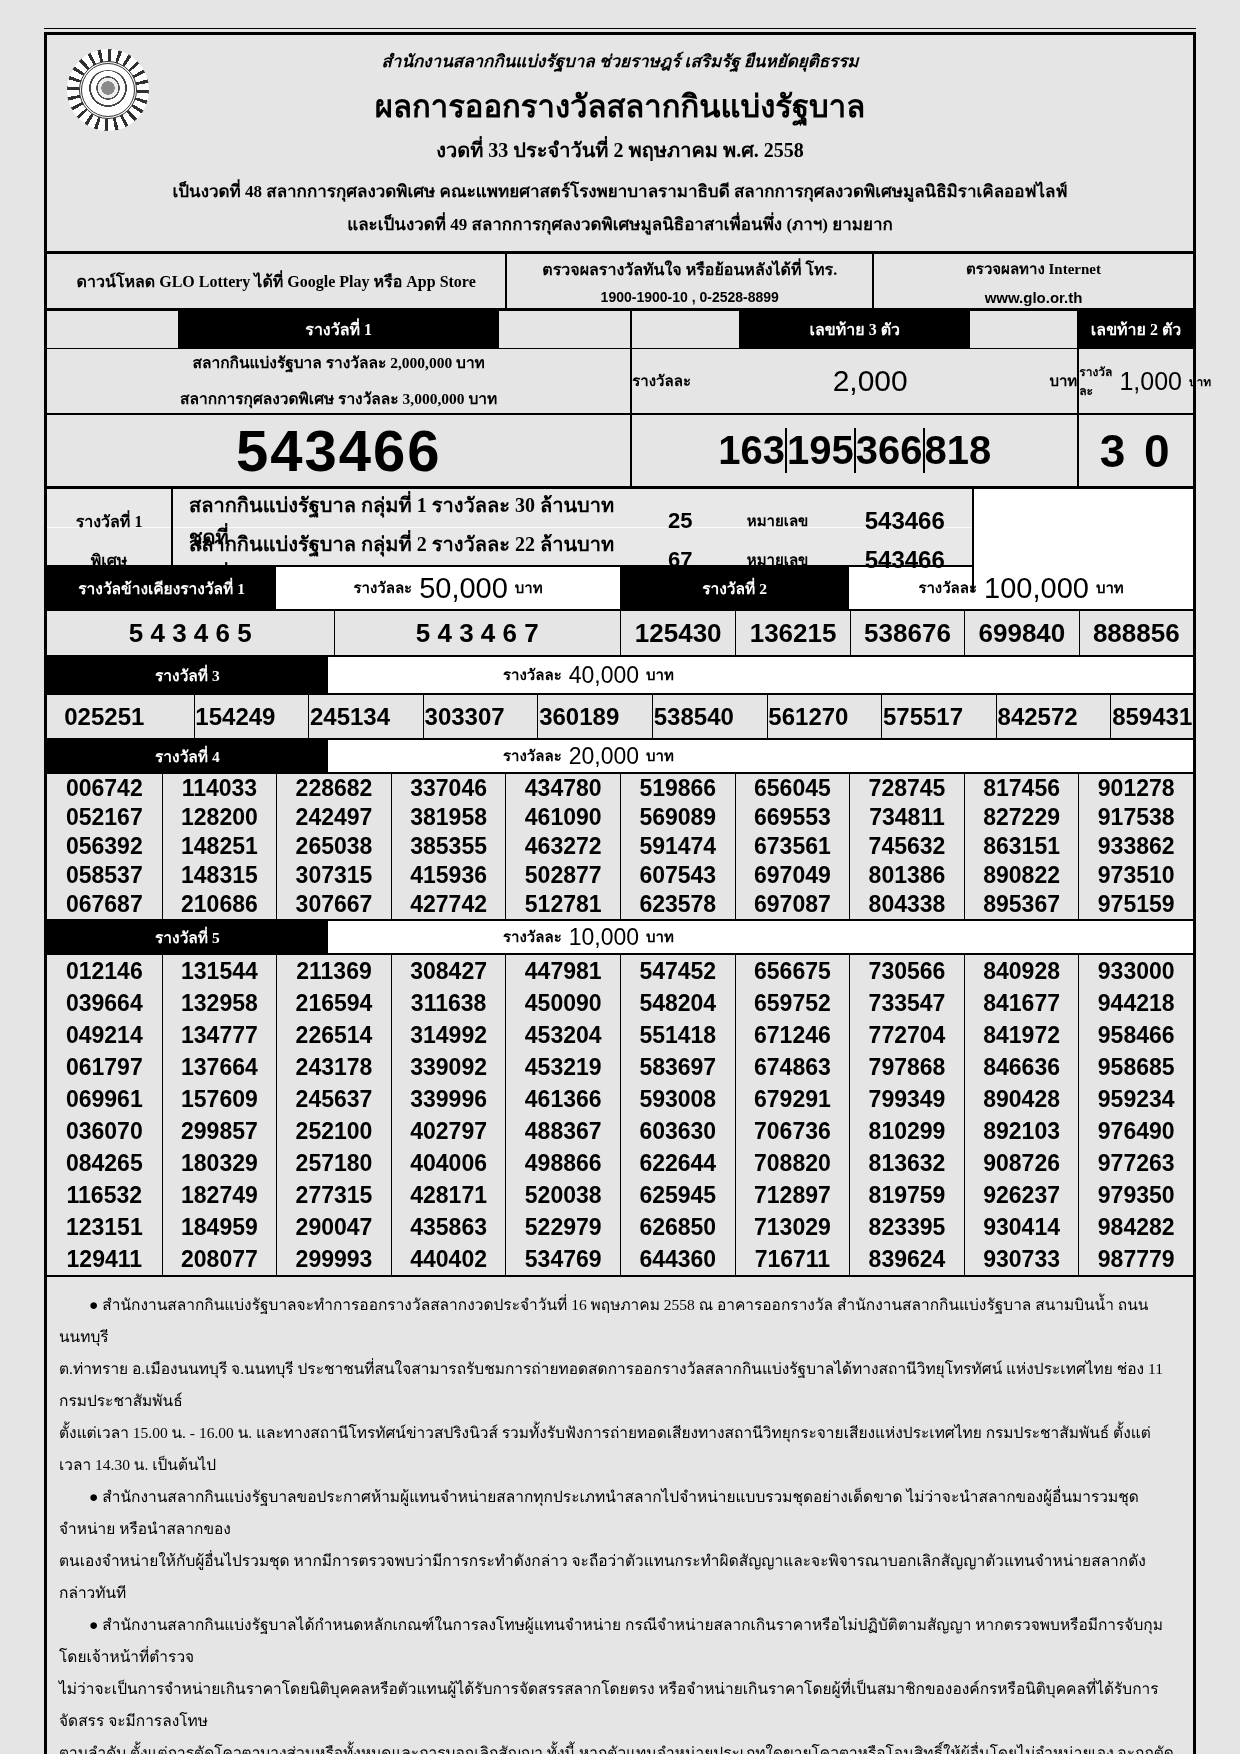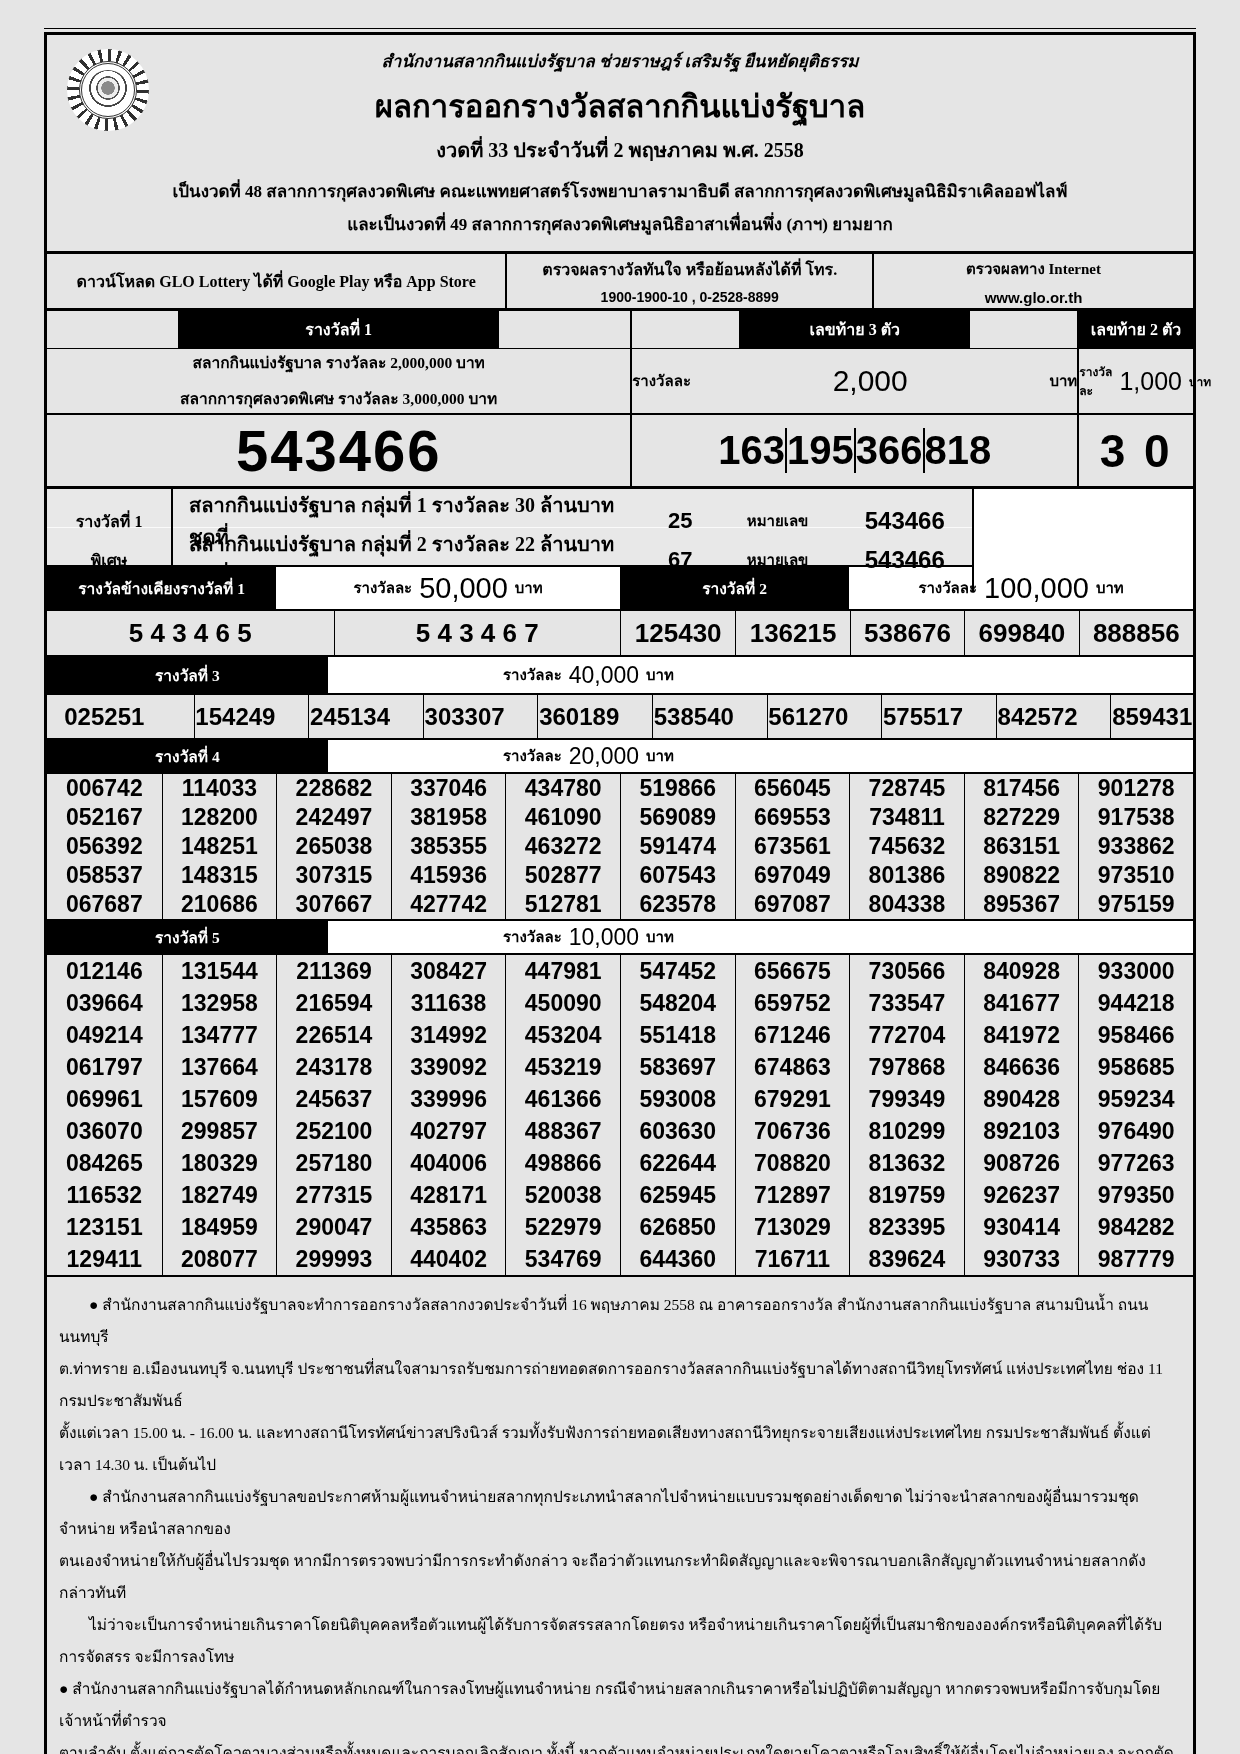--- a/index.html
+++ b/index.html
@@ -443,22 +443,22 @@
           <div class="note-para">
             <div class="note-line">●  สำนักงานสลากกินแบ่งรัฐบาลจะทำการออกรางวัลสลากงวดประจำวันที่ 16 พฤษภาคม 2558 ณ อาคารออกรางวัล สำนักงานสลากกินแบ่งรัฐบาล สนามบินน้ำ ถนนนนทบุรี</div>
             <div class="note-line">ต.ท่าทราย อ.เมืองนนทบุรี จ.นนทบุรี ประชาชนที่สนใจสามารถรับชมการถ่ายทอดสดการออกรางวัลสลากกินแบ่งรัฐบาลได้ทางสถานีวิทยุโทรทัศน์ แห่งประเทศไทย ช่อง 11 กรมประชาสัมพันธ์</div>
             <div class="note-line">ตั้งแต่เวลา 15.00 น. - 16.00 น. และทางสถานีโทรทัศน์ข่าวสปริงนิวส์ รวมทั้งรับฟังการถ่ายทอดเสียงทางสถานีวิทยุกระจายเสียงแห่งประเทศไทย กรมประชาสัมพันธ์ ตั้งแต่เวลา 14.30 น. เป็นต้นไป</div>
           </div>
           <div class="note-para">
             <div class="note-line">●  สำนักงานสลากกินแบ่งรัฐบาลขอประกาศห้ามผู้แทนจำหน่ายสลากทุกประเภทนำสลากไปจำหน่ายแบบรวมชุดอย่างเด็ดขาด  ไม่ว่าจะนำสลากของผู้อื่นมารวมชุดจำหน่าย หรือนำสลากของ</div>
             <div class="note-line">ตนเองจำหน่ายให้กับผู้อื่นไปรวมชุด หากมีการตรวจพบว่ามีการกระทำดังกล่าว จะถือว่าตัวแทนกระทำผิดสัญญาและจะพิจารณาบอกเลิกสัญญาตัวแทนจำหน่ายสลากดังกล่าวทันที</div>
           </div>
           <div class="note-para">
+            <div class="note-line">●  สำนักงานสลากกินแบ่งรัฐบาลได้กำหนดหลักเกณฑ์ในการลงโทษผู้แทนจำหน่าย กรณีจำหน่ายสลากเกินราคาหรือไม่ปฏิบัติตามสัญญา  หากตรวจพบหรือมีการจับกุมโดยเจ้าหน้าที่ตำรวจ</div>
             <div class="note-line">ไม่ว่าจะเป็นการจำหน่ายเกินราคาโดยนิติบุคคลหรือตัวแทนผู้ได้รับการจัดสรรสลากโดยตรง หรือจำหน่ายเกินราคาโดยผู้ที่เป็นสมาชิกขององค์กรหรือนิติบุคคลที่ได้รับการจัดสรร  จะมีการลงโทษ</div>
-            <div class="note-line">●  สำนักงานสลากกินแบ่งรัฐบาลได้กำหนดหลักเกณฑ์ในการลงโทษผู้แทนจำหน่าย กรณีจำหน่ายสลากเกินราคาหรือไม่ปฏิบัติตามสัญญา  หากตรวจพบหรือมีการจับกุมโดยเจ้าหน้าที่ตำรวจ</div>
             <div class="note-line">ตามลำดับ ตั้งแต่การตัดโควตาบางส่วนหรือทั้งหมดและการบอกเลิกสัญญา  ทั้งนี้ หากตัวแทนจำหน่ายประเภทใดขายโควตาหรือโอนสิทธิ์ให้ผู้อื่นโดยไม่จำหน่ายเอง  จะถูกตัดโควตาและ</div>
           </div>
         </div>
 
     </div>
 
   </div>
 </div>
 
 </body></html>

